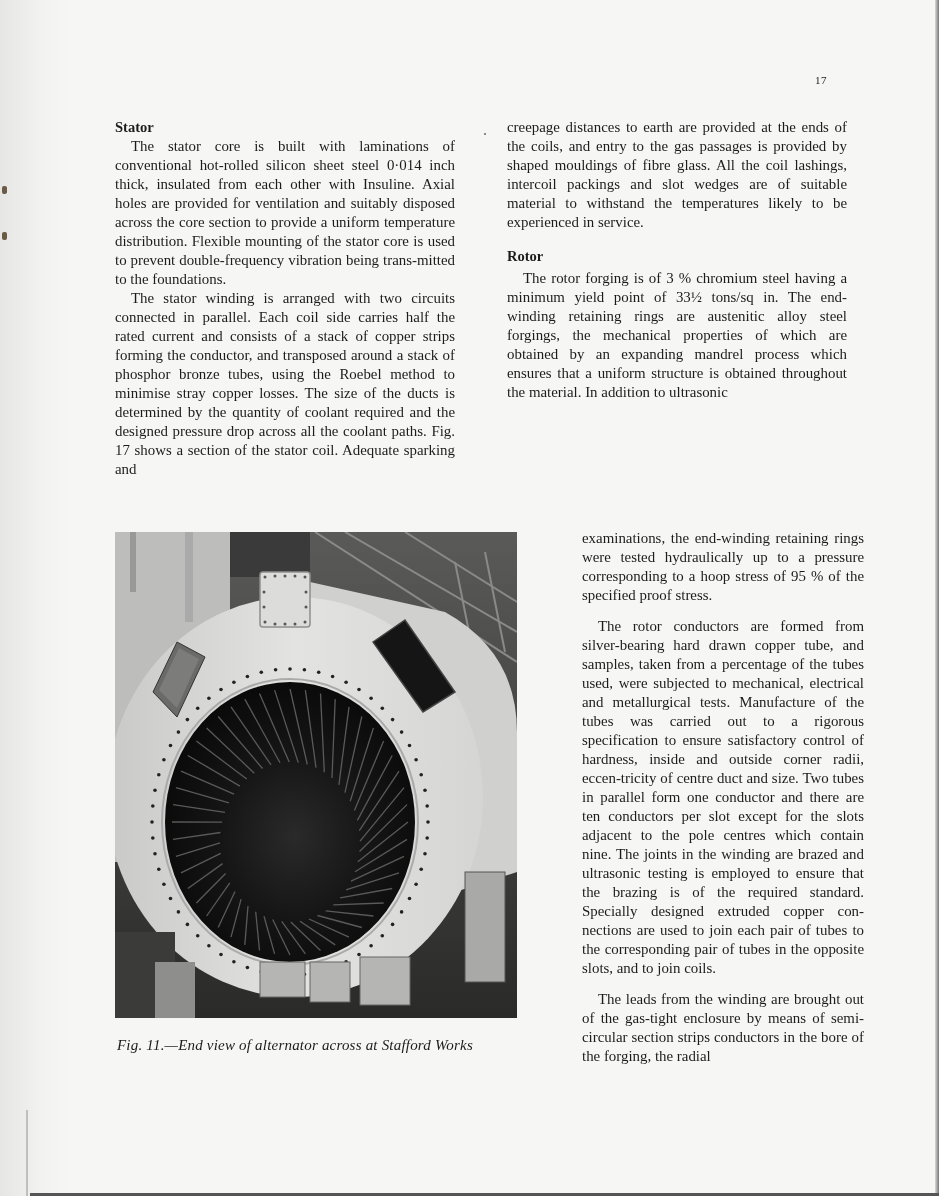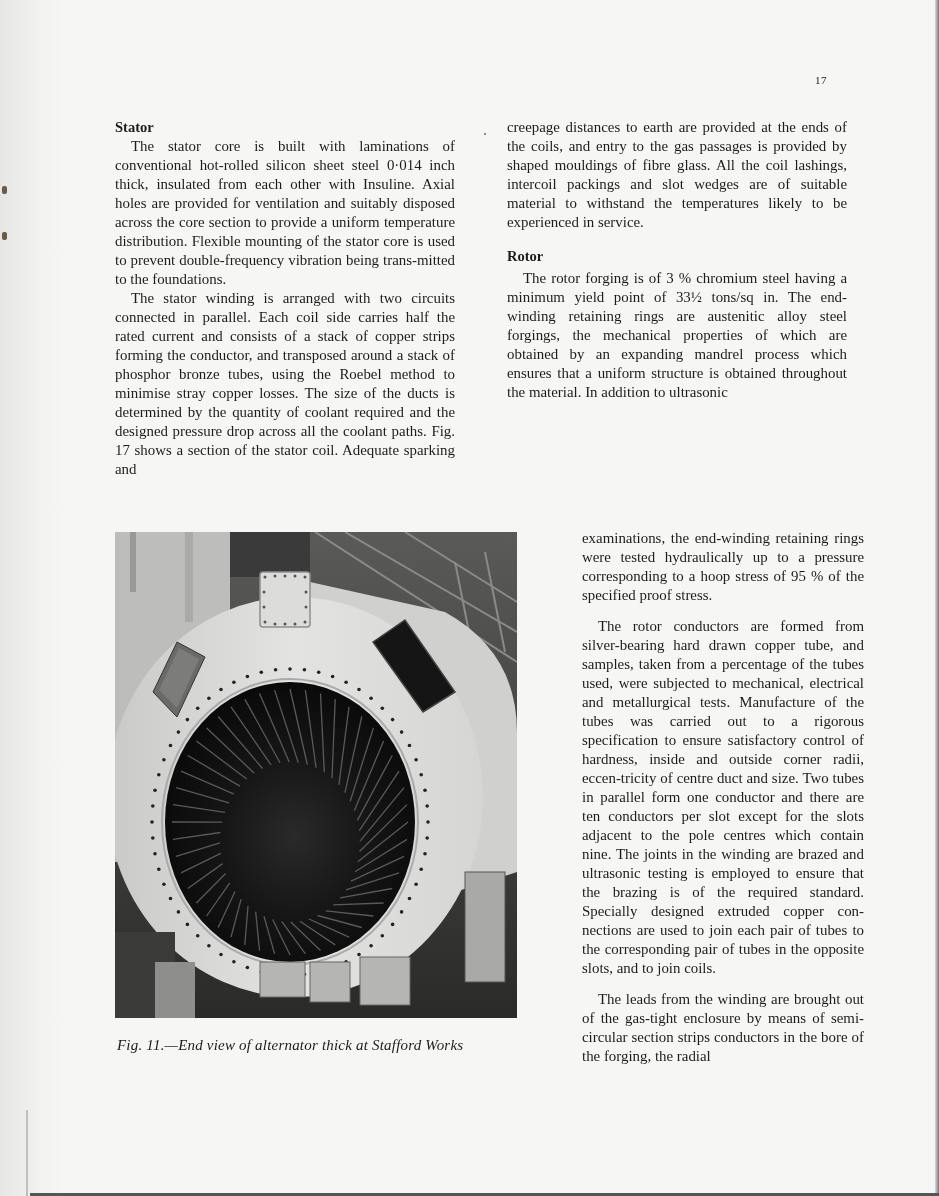--- a/index.html
+++ b/index.html
@@ -268,14 +268,14 @@
       <rect x="245" y="425" width="50" height="48"></rect>
     </g>
     <rect x="350" y="340" width="40" height="110" fill="#a9a9a7" stroke="#555"></rect>
     <rect x="0" y="400" width="60" height="86" fill="#3b3b39"></rect>
     <rect x="40" y="430" width="40" height="56" fill="#8e8e8c"></rect>
   </svg>
 </div>
 
 <div class="caption">
   <span class="fig-label">Fig.</span>
-  <span>11.</span><span>—End view of alternator thick at Stafford Works</span>
+  <span>11.</span><span>—End view of alternator across at Stafford Works</span>
 </div>
 
 </body></html>

